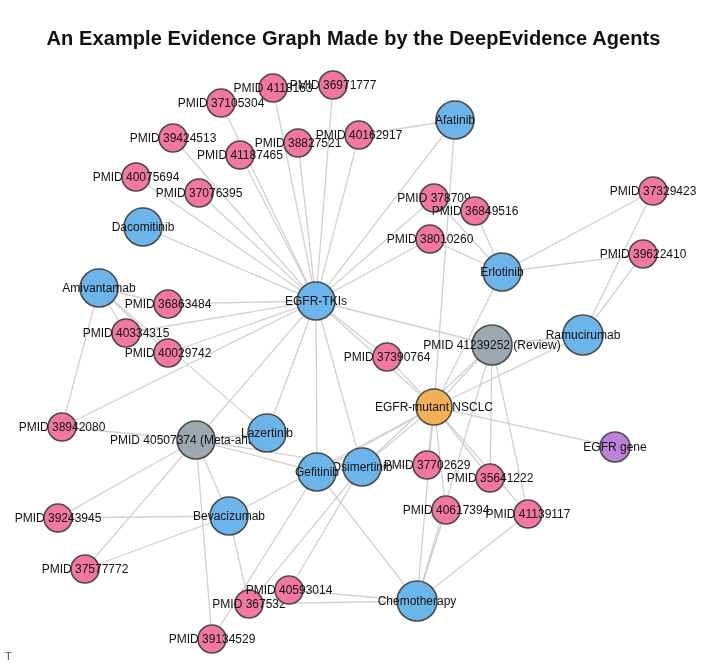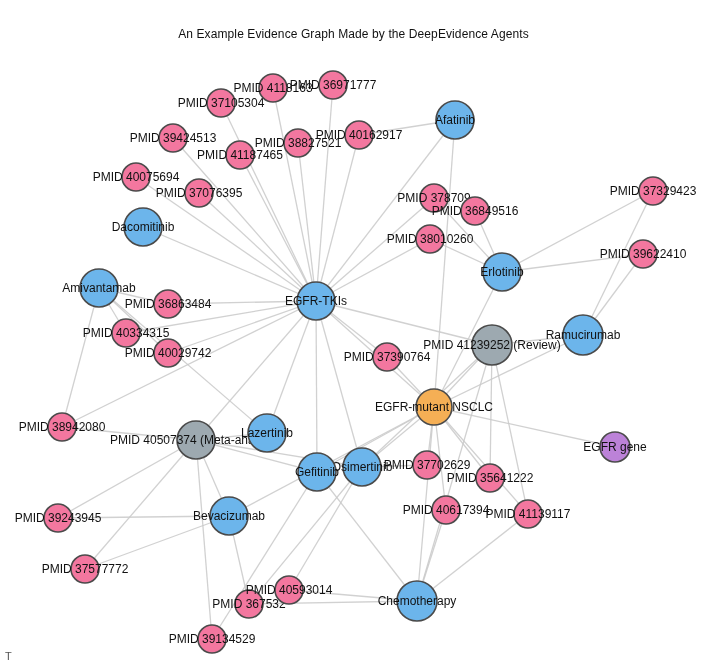--- a/index.html
+++ b/index.html
@@ -10,22 +10,22 @@
     background: #ffffff;
     overflow: hidden;
     font-family: "Liberation Sans", sans-serif;
   }
   #graph-title {
     position: absolute;
     top: 27px;
     left: 0;
     width: 707px;
     text-align: center;
-    font-size: 12px;
-    font-weight: 400;
+    font-size: 20px;
+    font-weight: 700;
     color: #111111;
     letter-spacing: 0.1px;
   }
   #evidence-graph {
     position: absolute;
     top: 0;
     left: 0;
   }
   .node-label {
     font-family: "Liberation Sans", sans-serif;

